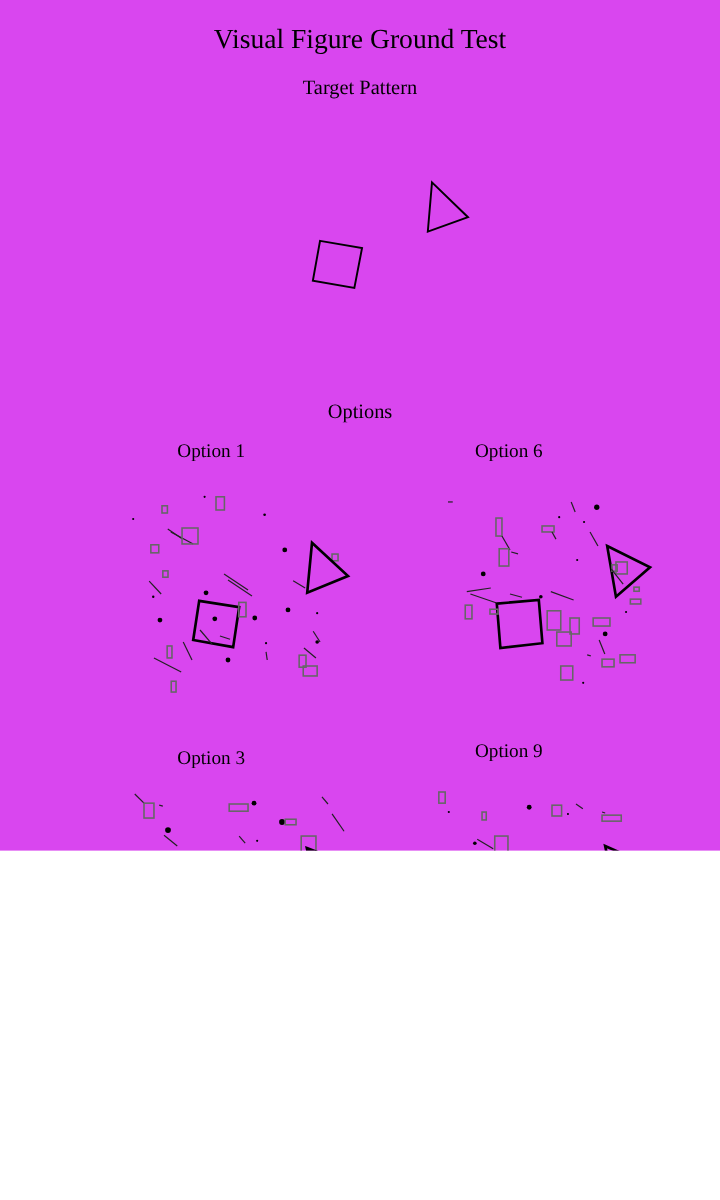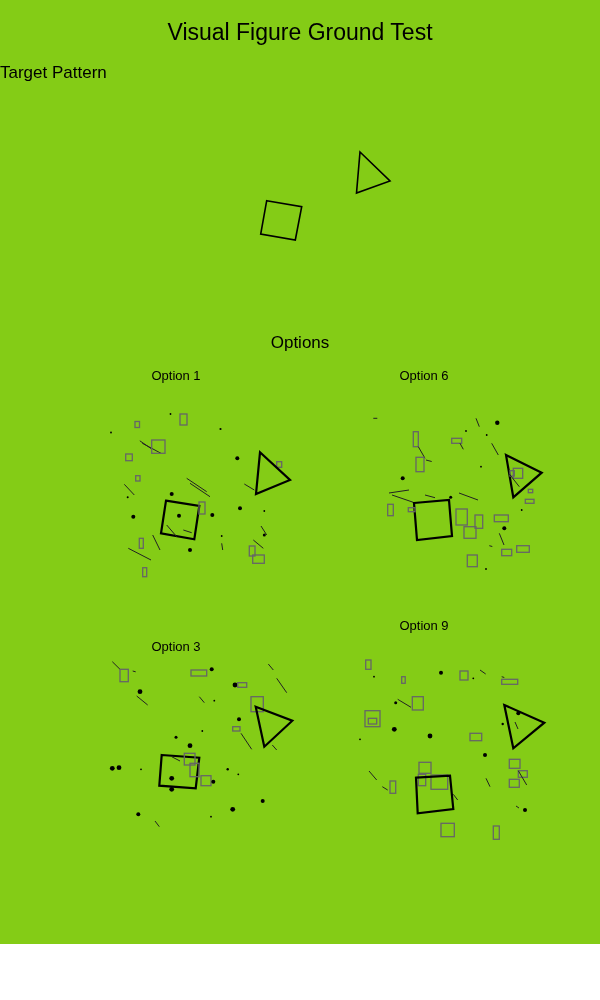--- a/index.html
+++ b/index.html
@@ -1,27 +1,27 @@
 <!DOCTYPE html>
 <html><head>
 <meta charset="utf-8">
 <style>
   html,body{margin:0;padding:0;background:#fff;}
   .page{
-    position:relative;width:600px;height:944px;background:#84cc16;
-    font-family:Liberation Sans, sans-serif;color:#000;overflow:hidden;
+    position:relative;width:600px;height:709px;background:#d946ef;
+    font-family:Liberation Serif, serif;color:#000;overflow:hidden;
   }
   .txt{position:absolute;line-height:1;white-space:nowrap;}
   .title{top:21px;left:0;width:600px;text-align:center;font-size:23px;}
-  .subtitle{top:64px;left:0;width:600px;font-size:17px;}
+  .subtitle{top:64px;left:0;width:600px;text-align:center;font-size:17px;}
   .options-header{top:334px;left:0;width:600px;text-align:center;font-size:17px;}
-  .opt-label{font-size:13px;width:160px;text-align:center;}
+  .opt-label{font-size:16px;width:160px;text-align:center;}
   .lbl-1{top:369px;left:96px;}
   .lbl-2{top:369px;left:344px;}
-  .lbl-3{top:640px;left:96px;}
+  .lbl-3{top:625px;left:96px;}
   .lbl-4{top:619px;left:344px;}
   svg.canvas{position:absolute;overflow:visible;}
   .target-canvas{left:230px;top:130px;}
   .o1{left:95px;top:385px;}
   .o2{left:345px;top:385px;}
   .o3{left:95px;top:635px;}
   .o4{left:345px;top:635px;}
 </style>
 </head>
 <body>

